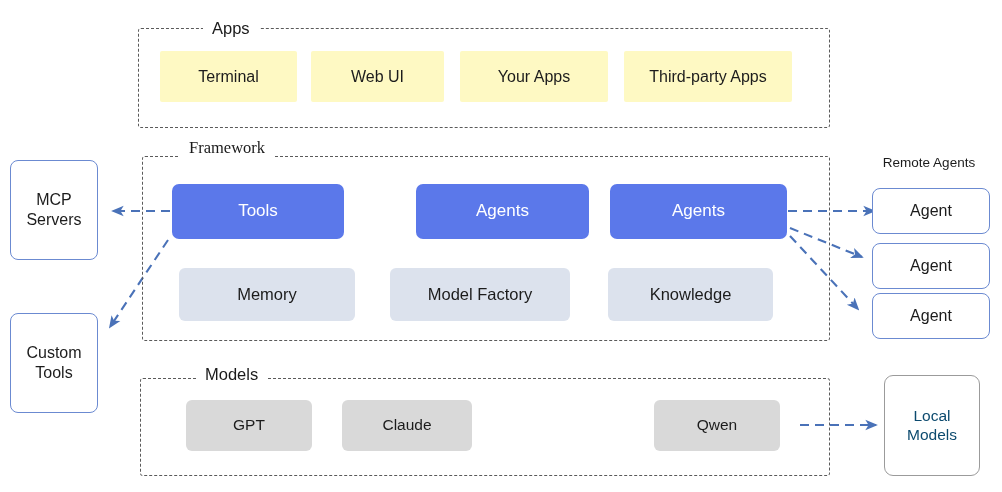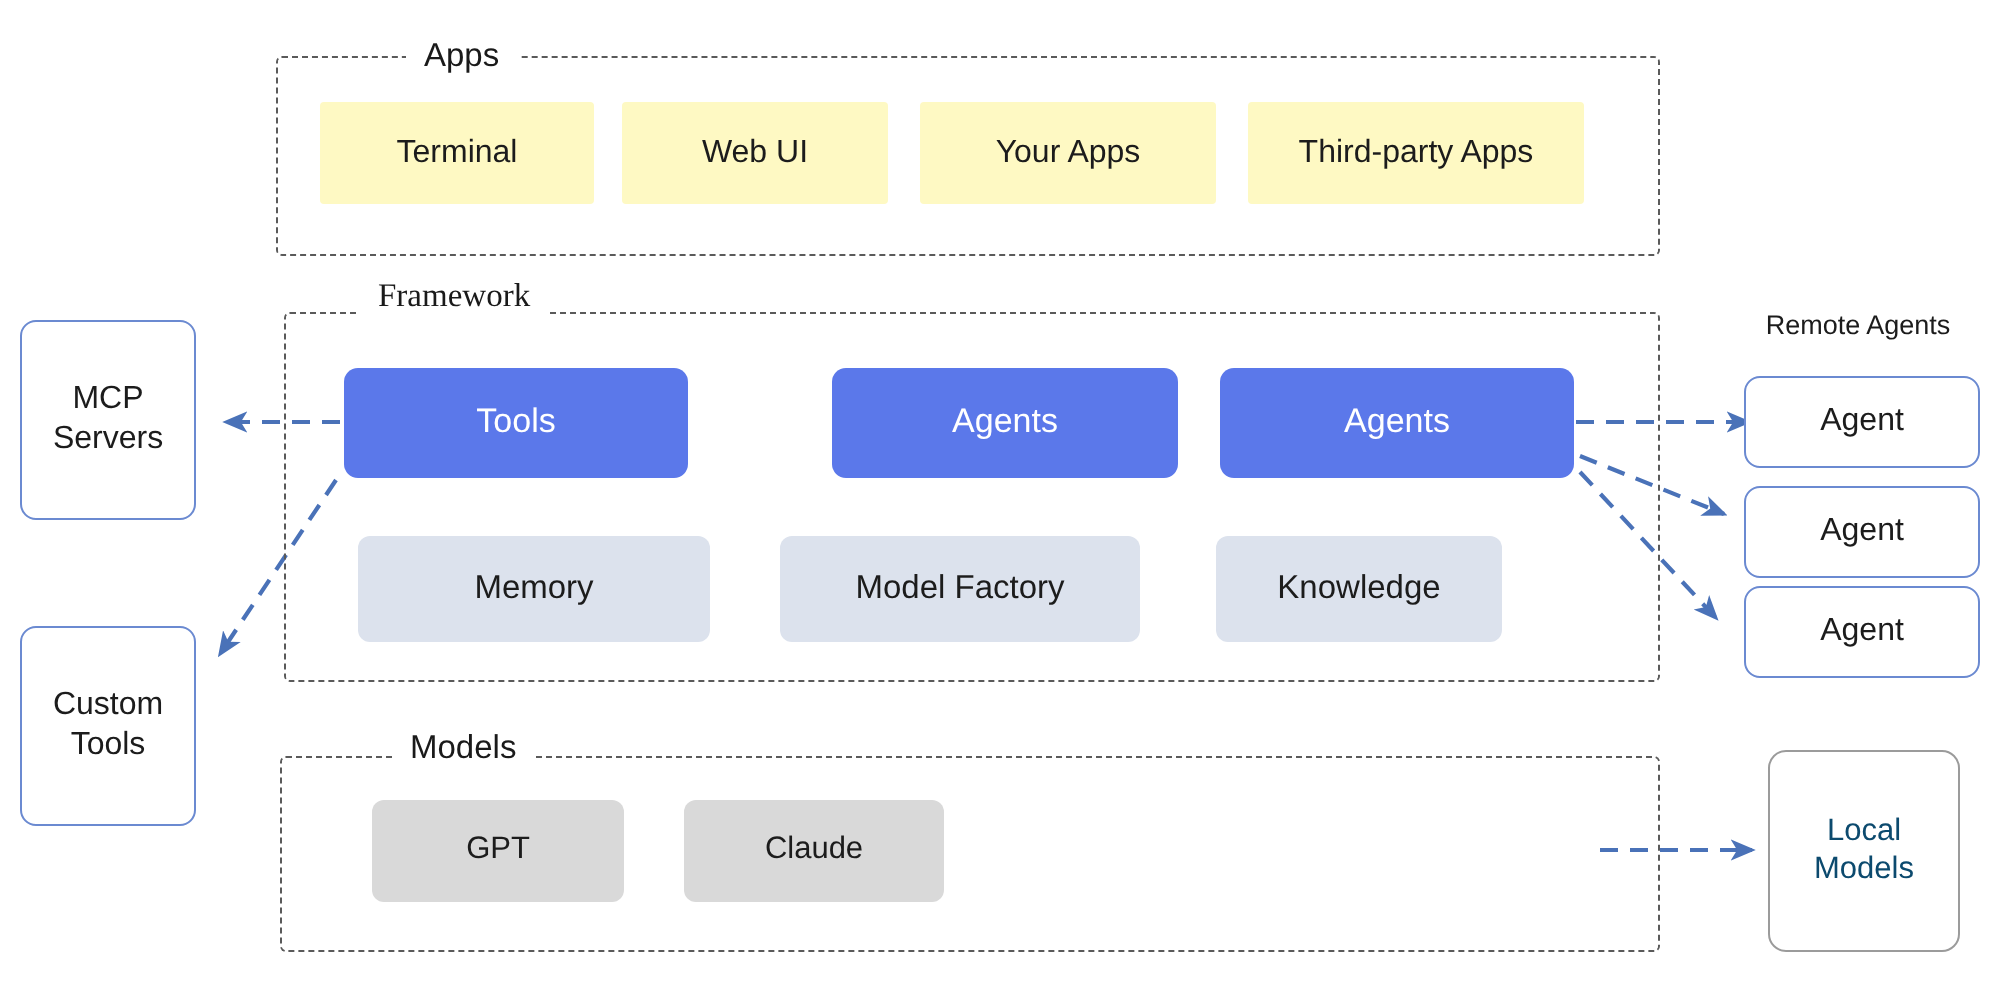--- a/index.html
+++ b/index.html
@@ -171,32 +171,35 @@
   <div class="node node-primary" style="left:610px; top:184px; width:177px; height:55px;">
     <span>Agents</span>
   </div>
 
   <div class="node node-secondary" style="left:168px; top:268px; width:176px; height:53px;margin-left:11px;">
     <span>Memory</span>
   </div>
   <div class="node node-secondary" style="left:390px; top:268px; width:180px; height:53px;">
     <span>Model Factory</span>
   </div>
-  <div class="node node-secondary" style="left:608px; top:268px; width:143px; height:53px;">
+  <div class="node node-secondary" style="left:608px; top:268px; width:165px; height:53px;">
     <span>Knowledge</span>
   </div>
 
   <div class="group" style="left:140px; top:378px; width:690px; height:98px;"></div>
   <div class="group-label" style="left:196px; top:366px;">Models</div>
 
   <div class="node node-model" style="left:186px; top:400px; width:126px; height:51px;">
     <span>GPT</span>
   </div>
   <div class="node node-model" style="left:342px; top:400px; width:130px; height:51px;">
     <span>Claude</span>
+  </div>
+  <div class="node node-model" style="left:654px; top:400px; width:126px; height:51px;">
+    <span>Qwen</span>
   </div>
 
   <div class="node node-outline-blue" style="left:10px; top:160px; width:88px; height:100px;">
     <span>MCP</span>
     <span>Servers</span>
   </div>
 
   <div class="node node-outline-blue" style="left:10px; top:313px; width:88px; height:100px;">
     <span>Custom</span>
     <span>Tools</span>

